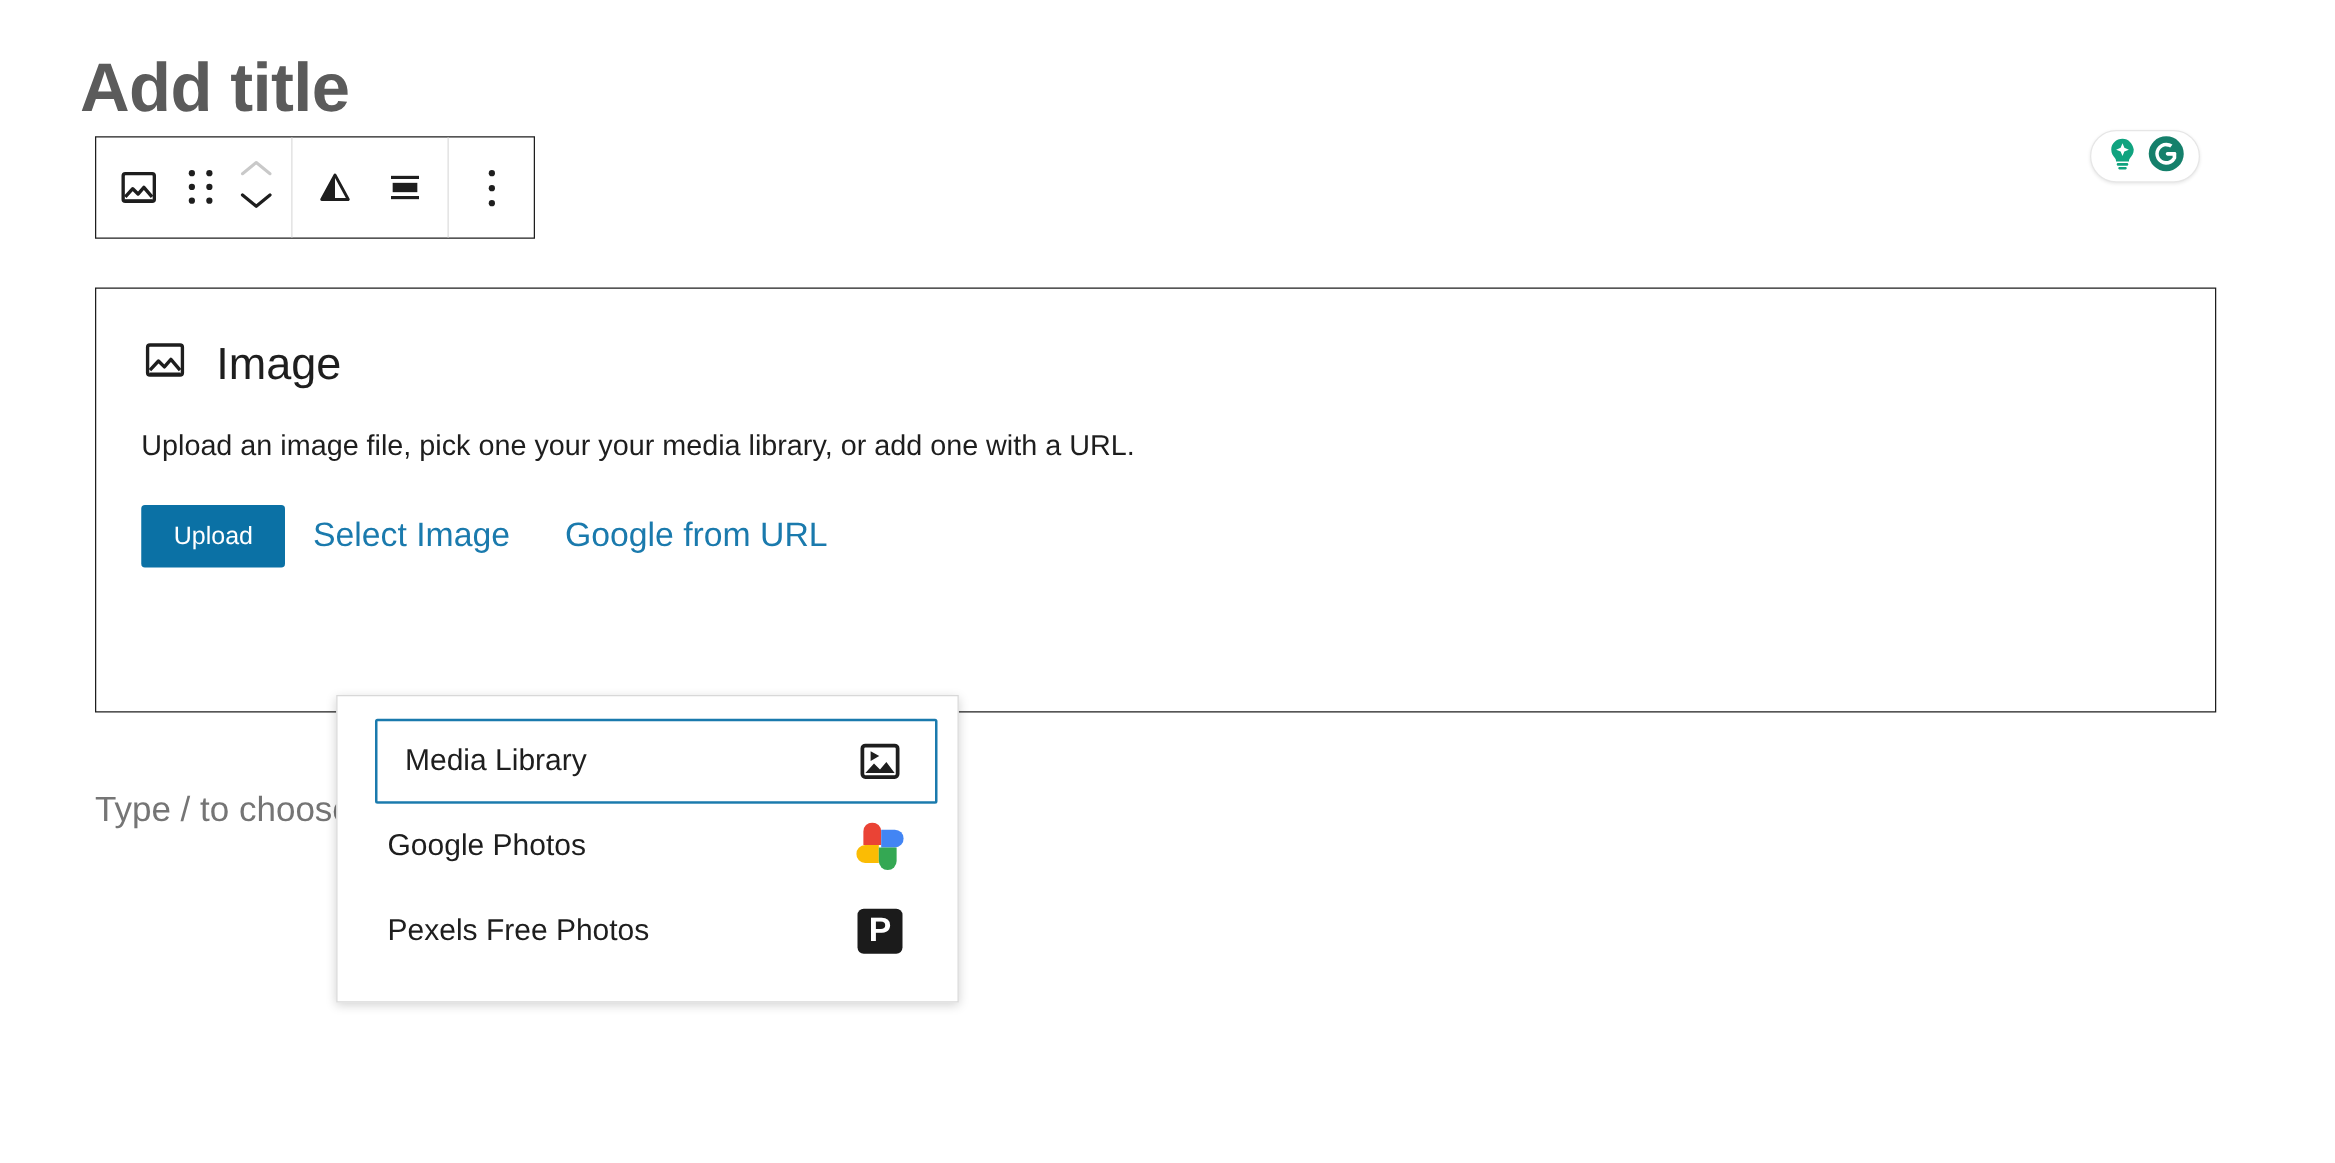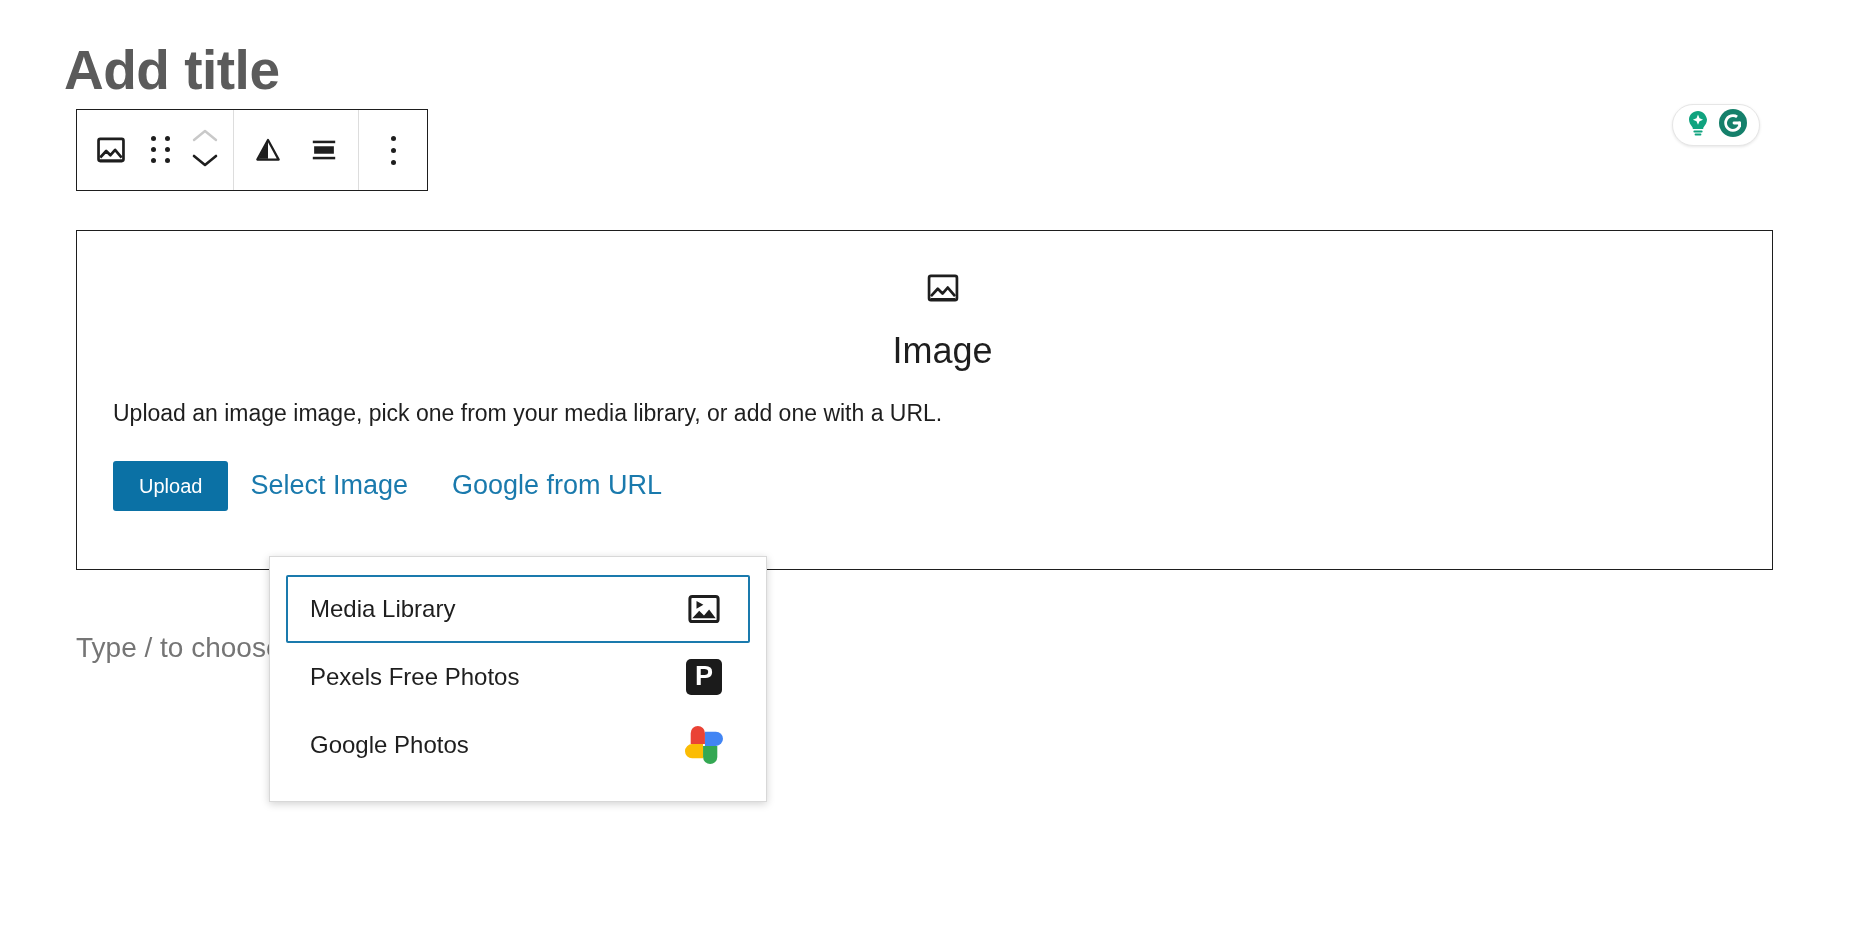--- a/index.html
+++ b/index.html
@@ -128,21 +128,20 @@
     height: 340px;
     background: #ffffff;
     border: 1.5px solid #1e1e1e;
     z-index: 10;
   }
   .block-head {
     display: flex;
     align-items: center;
     gap: 22px;
     padding: 38px 0 0 36px;
-    flex-direction: column;
   }
   .block-head .title {
     font-size: 36px;
     font-weight: 400;
     color: #1e1e1e;
     line-height: 1;
   }
   .block-desc {
     padding: 28px 0 0 36px;
     font-size: 23px;
@@ -206,20 +205,21 @@
     justify-content: space-between;
     height: 68px;
     padding: 0 22px;
     cursor: pointer;
     background: #ffffff;
     border: 2px solid transparent;
     border-radius: 2px;
   }
   .menu-item.selected {
     border-color: #1a7aad;
+    margin-left: 14px;
   }
   .menu-item .label {
     font-size: 24px;
     color: #1e1e1e;
     line-height: 1;
   }
   .menu-item .icon-slot {
     width: 44px;
     height: 44px;
     display: flex;
@@ -350,59 +350,59 @@
       <span>
         <svg width="38" height="38" viewBox="0 0 24 24" fill="none">
           <rect x="3.2" y="4.4" width="17.6" height="15.2" rx="1.2" stroke="#1e1e1e" stroke-width="1.7"></rect>
           <path d="M4.4 17.1l4.3-4.6 3 3 3.3-3.8 4.6 5.4" stroke="#1e1e1e" stroke-width="1.7" fill="none" stroke-linejoin="round"></path>
           <path d="M4.2 18.3h15.6v1.2H4.2z" fill="#1e1e1e"></path>
         </svg>
       </span>
       <span class="title">Image</span>
     </div>
 
-    <div class="block-desc">Upload an image image, pick one from your media library, or add one with a URL.</div>
+    <div class="block-desc">Upload an image file, pick one your your media library, or add one with a URL.</div>
 
     <div class="block-actions">
       <button class="btn-upload">Upload</button>
       <button class="btn-link">Select Image</button>
       <button class="btn-link">Google from URL</button>
     </div>
   </div>
 
   <div class="media-menu">
 
     <div class="menu-item selected">
       <span class="label">Media Library</span>
       <span class="icon-slot">
         <svg width="36" height="36" viewBox="0 0 24 24" fill="none">
           <rect x="2.6" y="3.6" width="18.8" height="16.8" rx="1.6" stroke="#1e1e1e" stroke-width="2"></rect>
           <path d="M7 6.6l4.6 2.6L7 11.8z" fill="#1e1e1e"></path>
           <path d="M4.2 18.2l4.6-5 3.2 3.2 3.4-4 4.4 5.8z" fill="#1e1e1e"></path>
         </svg>
-      </span>
-    </div>
-
-    <div class="menu-item">
-      <span class="label">Pexels Free Photos</span>
-      <span class="icon-slot">
-        <span class="pexels">
-            <span>P</span>
-          </span>
       </span>
     </div>
 
     <div class="menu-item">
       <span class="label">Google Photos</span>
       <span class="icon-slot">
         <svg class="gphotos" width="38" height="38" viewBox="0 0 40 40">
           <path d="M19 19V7.5A7.5 7.5 0 0 0 11.5 0 7.5 7.5 0 0 0 4 7.5V19z" fill="#fbbc04" transform="rotate(-90 19 19)"></path>
           <path d="M21 19h11.5A7.5 7.5 0 0 0 40 11.5 7.5 7.5 0 0 0 32.5 4H21z" fill="#ea4335" transform="rotate(-90 21 19)"></path>
           <path d="M21 21v11.5a7.5 7.5 0 0 0 7.5 7.5 7.5 7.5 0 0 0 7.5-7.5V21z" fill="#4285f4" transform="rotate(-90 21 21)"></path>
           <path d="M19 21H7.5A7.5 7.5 0 0 0 0 28.5 7.5 7.5 0 0 0 7.5 36H19z" fill="#34a853" transform="rotate(-90 19 21)"></path>
         </svg>
       </span>
     </div>
 
+    <div class="menu-item">
+      <span class="label">Pexels Free Photos</span>
+      <span class="icon-slot">
+        <span class="pexels">
+            <span>P</span>
+          </span>
+      </span>
+    </div>
+
 
   </div>
 
 </div>
 
 </body></html>

